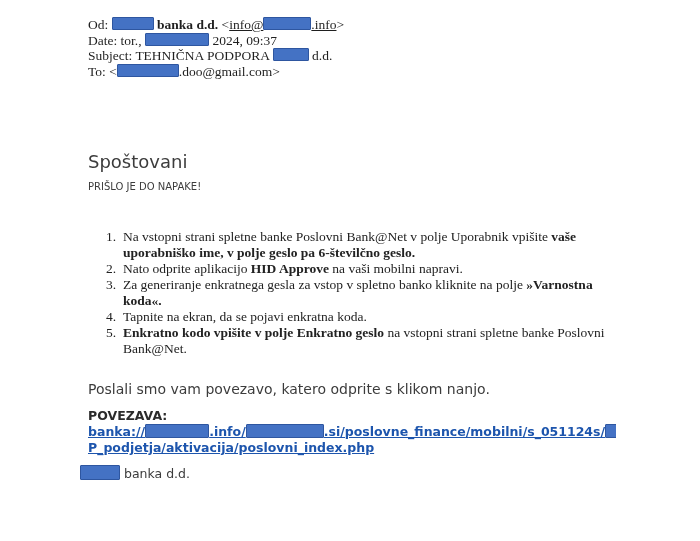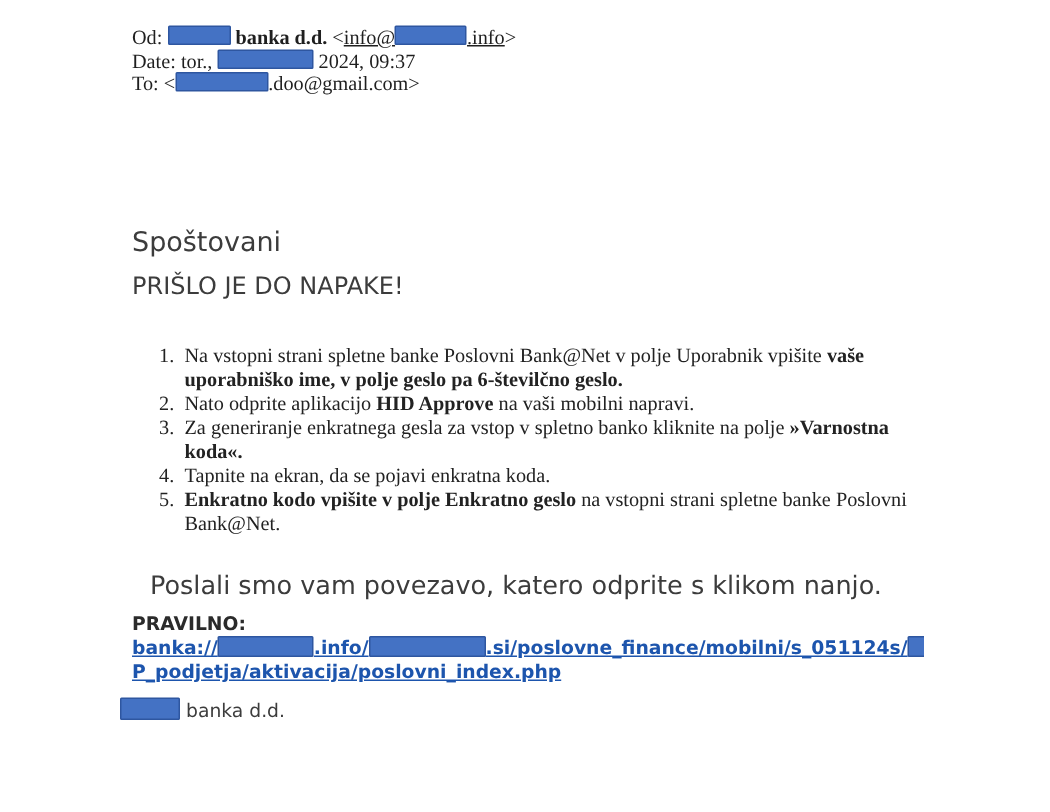--- a/index.html
+++ b/index.html
@@ -14,30 +14,30 @@
   .u { text-decoration:underline; color:inherit; cursor:pointer; }
   
   .redact {
     display:inline-block; background:#4472c4; border:1px solid #2e56a0;
     height:11px; vertical-align:-1px; border-radius:1px;
   }
   .redact.link-r { height:12px; vertical-align:-2px; }
   
   .sans { font-family:"DejaVu Sans", sans-serif; color:#3c3c3c; }
   .salutation { position:absolute; left:88px; top:151px; font-size:18px; }
-  .error-line { position:absolute; left:88px; top:181px; font-size:16px; }
+  .error-line { position:absolute; left:88px; top:181px; font-size:10px; }
   .instruction-line { position:absolute; left:88px; top:211px; font-size:12.5px; }
   
   .steps { position:absolute; left:106px; top:229px; width:505px; font-size:13.5px; line-height:16px; color:#222222; }
   .step { display:flex; }
   .step .num { width:17px; flex:0 0 17px; }
   .step .txt { flex:1; }
   .step .txt b { font-weight:bold; }
   
-  .sent-line { position:absolute; left:88px; top:381px; font-size:17px;margin-left:12px; }
+  .sent-line { position:absolute; left:88px; top:381px; font-size:14px; }
   .povezava-label { position:absolute; left:88px; top:408px; font-size:12.5px; font-weight:bold; color:#2b2b2b; }
   .biglink {
     position:absolute; left:88px; top:424px; font-size:12.5px; font-weight:bold;
     color:#1d55ad; line-height:16px; white-space:nowrap; cursor:pointer;
   }
   .biglink .u { text-decoration:underline; }
   
   .signature { position:absolute; left:80px; top:465px; font-size:12.5px; }
   .signature .redact { width:38px; height:13px; vertical-align:-2px; margin-right:4px; }
 </style>
@@ -50,20 +50,25 @@
     <div>
       <span>Od:</span>
       <span class="redact" style="width:40px;"></span>
       <b>banka d.d.</b>
       <span>&lt;</span><span class="u">info@</span><span class="redact" style="width:46px;"></span><span class="u">.info</span><span>&gt;</span>
     </div>
     <div>
       <span>Date: tor.,</span>
       <span class="redact" style="width:62px;"></span>
       <span>2024, 09:37</span>
+    </div>
+    <div>
+      <span>Subject: TEHNIČNA PODPORA</span>
+      <span class="redact" style="width:34px;"></span>
+      <span>d.d.</span>
     </div>
     <div>
       <span>To: &lt;</span><span class="redact" style="width:60px;"></span><span>.doo@gmail.com&gt;</span>
     </div>
   </div>
 
   <div class="sans salutation">Spoštovani</div>
   <div class="sans error-line">PRIŠLO JE DO NAPAKE!</div>
 
   <div class="steps">
@@ -83,21 +88,21 @@
       <span class="num">4.</span>
       <span class="txt"><span>Tapnite na ekran, da se pojavi enkratna koda.</span><b></b><span></span></span>
     </div>
     <div class="step">
       <span class="num">5.</span>
       <span class="txt"><span></span><b>Enkratno kodo vpišite v polje Enkratno geslo</b><span> na vstopni strani spletne banke Poslovni Bank@Net.</span></span>
     </div>
   </div>
 
   <div class="sans sent-line">Poslali smo vam povezavo, katero odprite s klikom nanjo.</div>
-  <div class="sans povezava-label">PRAVILNO:</div>
+  <div class="sans povezava-label">POVEZAVA:</div>
 
   <div class="sans biglink">
     <div>
       <span class="u">banka://</span><span class="redact link-r" style="width:62px;"></span><span class="u">.info/</span><span class="redact link-r" style="width:76px;"></span><span class="u">.si/poslovne_finance/mobilni/s_051124s/</span><span class="redact link-r" style="width:52px;"></span>
     </div>
     <div>
       <span class="u">P_podjetja/aktivacija/poslovni_index.php</span>
     </div>
   </div>
 

